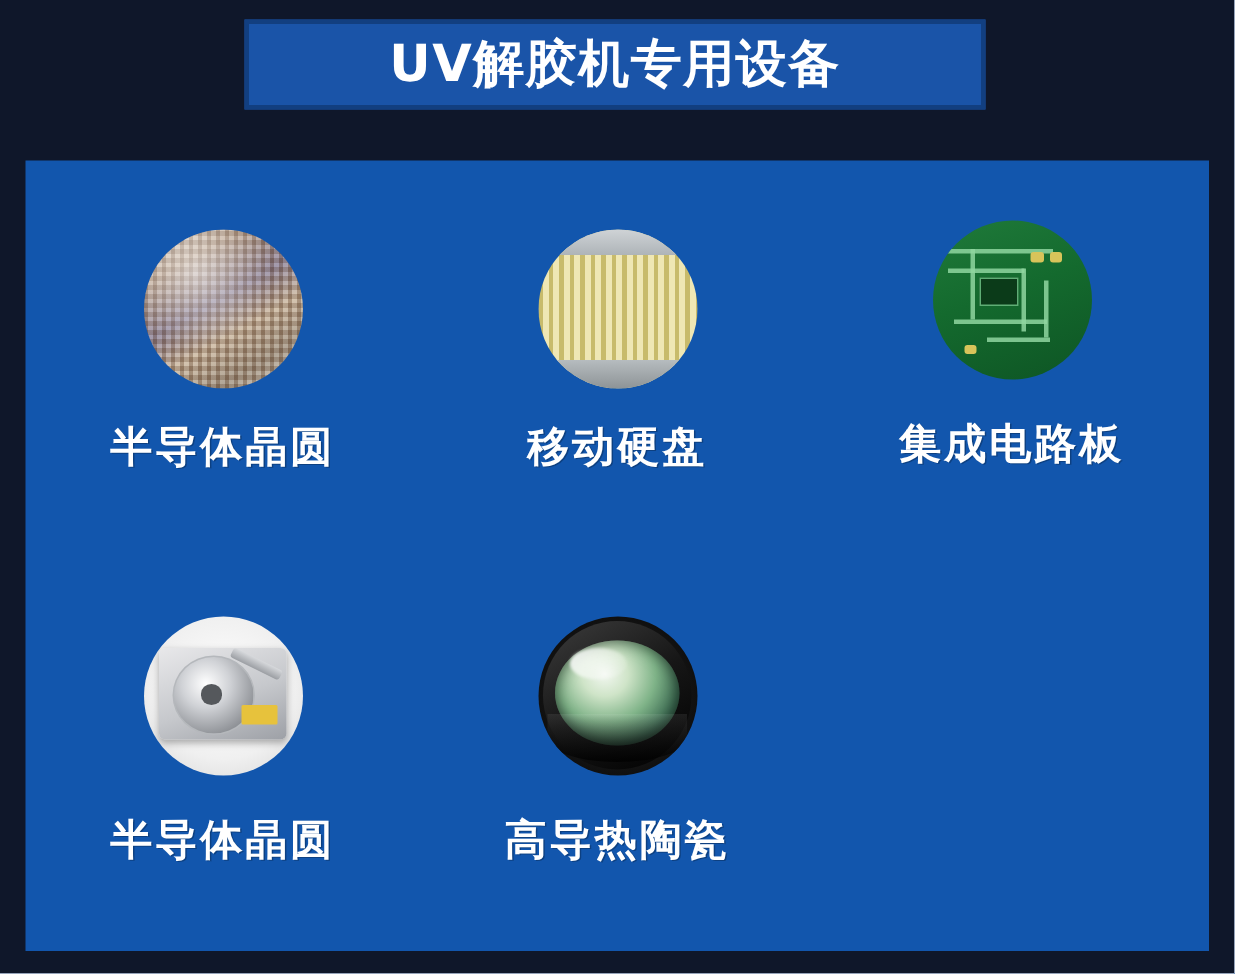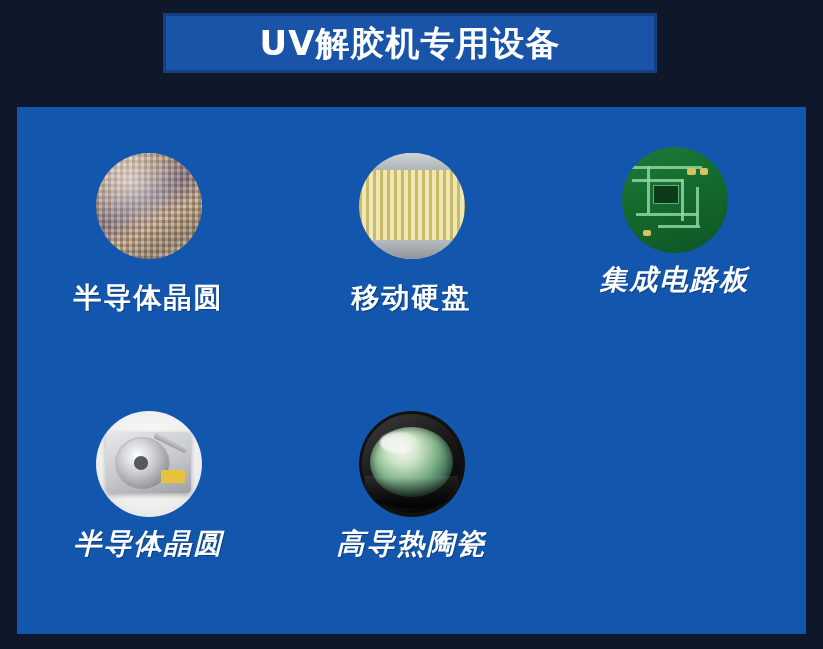--- a/index.html
+++ b/index.html
@@ -89,22 +89,21 @@
     margin-top: 20px;
     color: #ffffff;
     font-family: "DejaVu Sans", sans-serif;
     font-size: 28px;
     font-weight: bold;
     letter-spacing: 2px;
     white-space: nowrap;
     text-shadow: 1px 1px 0 rgba(0,0,0,0.25);
   }
   .cell.row2 .cap {
-    margin-top: 8px;
-    font-style: italic;
+    margin-top: 24px;
   }
 
   
   .wafer {
     background:
       repeating-linear-gradient(90deg, rgba(90,60,40,0.30) 0 3px, rgba(255,255,255,0.12) 3px 6px),
       repeating-linear-gradient(0deg, rgba(80,50,30,0.25) 0 3px, rgba(255,255,255,0.10) 3px 6px),
       linear-gradient(150deg, #d8cfc2 0%, #b9a089 22%, #8a7f97 45%, #c9b49a 62%, #9e8f7c 80%, #d6cec0 100%);
   }
   .wafer::after {

